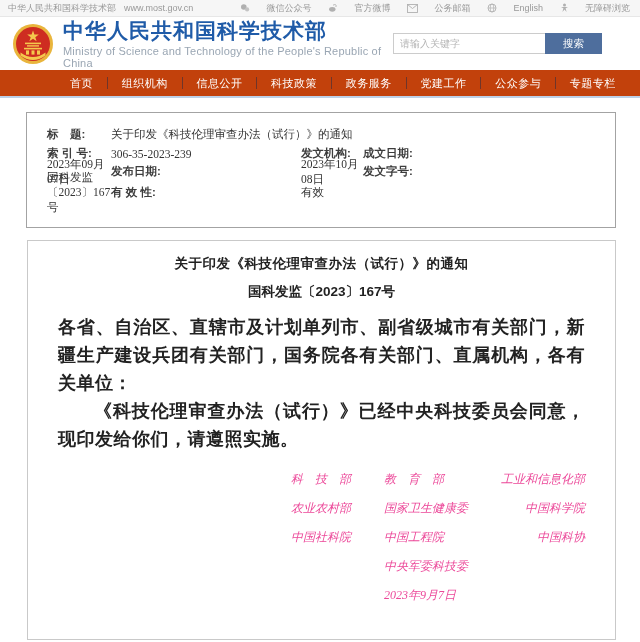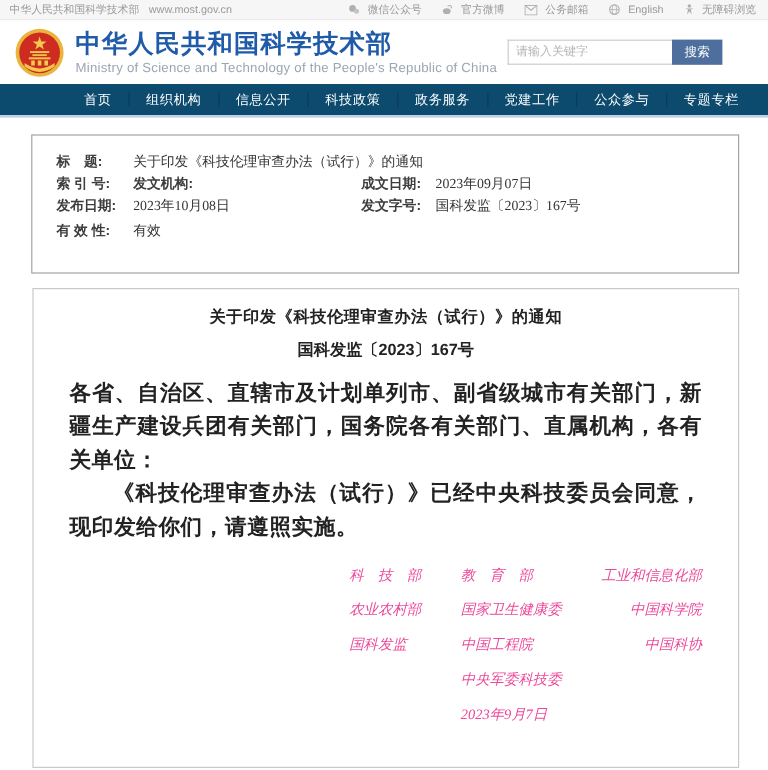--- a/index.html
+++ b/index.html
@@ -5,39 +5,39 @@
   * { margin:0; padding:0; box-sizing:border-box; }
   html,body { width:640px; height:642px; overflow:hidden; background:#fff;
     font-family:"Liberation Sans","DejaVu Sans",sans-serif; }
 
   
   .topbar { height:17px; background:#f6f6f6; border-bottom:1px solid #e7e7e7;
     display:flex; align-items:center; justify-content:space-between;
     padding:0 10px 0 8px; font-size:9px; color:#999; }
   .topbar-left { display:flex; align-items:center; gap:8px; }
   .topbar-right { display:flex; align-items:center; gap:17px; }
-  .toplink { display:flex; align-items:center; gap:6px; color:#999; cursor:pointer; }
+  .toplink { display:flex; align-items:center; gap:16px; color:#999; cursor:pointer; }
   .toplink svg { display:block; }
 
   
   .header { height:53px; display:flex; align-items:center; padding:0 12px 0 12px; background:#fff; }
   .emblem { width:42px; height:42px; margin-right:9px; flex:0 0 auto; }
   .brand { display:flex; flex-direction:column; }
   .brand-cn { font-size:21px; font-weight:bold; color:#1f5ba8; letter-spacing:1px; line-height:24px; }
   .brand-en { font-size:11px; color:#9aa6b3; margin-top:2px; letter-spacing:0.2px; }
   .spacer { flex:1; }
   .search { display:flex; align-items:center; margin-right:26px; }
-  .search input { width:137px; height:21px; border:1px solid #ccc; border-right:none;
+  .search input { width:152px; height:21px; border:1px solid #ccc; border-right:none;
     padding:0 6px; font-size:10px; color:#555; outline:none; }
   .search input::placeholder { color:#b5b5b5; }
-  .search button { width:42px; height:21px; background:#4e6e9d; color:#fff;
+  .search button { width:57px; height:21px; background:#4e6e9d; color:#fff;
     border:none; font-size:10.5px; cursor:pointer; }
 
   
-  .nav { height:26px; background:#0c4a6e; display:flex; align-items:center;
+  .nav { height:26px; background:#c2410c; display:flex; align-items:center;
     justify-content:space-between; padding:0 24px 0 70px; }
   .nav-item { color:#fff; font-size:11px; letter-spacing:0.5px; cursor:pointer; white-space:nowrap; }
   .nav-sep { width:1px; height:12px; background:rgba(10,40,80,0.45); }
   .nav-strip { height:2px; background:#bdd0e7; }
 
   
   .meta-box { margin:14px 24px 0 26px; border:1px solid #a3a3a3; background:#fff;
     padding:9px 14px 24px 20px;
     display:grid; grid-template-columns:64px 190px 62px 1fr;
     grid-template-rows:24px auto 21px 21px; align-items:center;
@@ -162,20 +162,21 @@
   <span class="nav-sep"></span>
   <span class="nav-item">专题专栏</span>
 </div>
 <div class="nav-strip"></div>
 
 <div class="meta-box">
   <span class="meta-label">标　题:</span>
   <span class="meta-value meta-title-value">关于印发《科技伦理审查办法（试行）》的通知</span>
 
   <span class="meta-label">索 引 号:</span>
+  <span class="meta-value">306-35-2023-239</span>
   <span class="meta-label">发文机构:</span>
 
   <span class="meta-label">成文日期:</span>
   <span class="meta-value">2023年09月07日</span>
   <span class="meta-label">发布日期:</span>
   <span class="meta-value">2023年10月08日</span>
 
   <span class="meta-label">发文字号:</span>
   <span class="meta-value">国科发监〔2023〕167号</span>
   <span class="meta-label">有 效 性:</span>
@@ -194,21 +195,21 @@
       <span class="sig-c1">科　技　部</span>
       <span class="sig-c2">教　育　部</span>
       <span class="sig-c3">工业和信息化部</span>
     </div>
     <div class="sig-row">
       <span class="sig-c1">农业农村部</span>
       <span class="sig-c2">国家卫生健康委</span>
       <span class="sig-c3">中国科学院</span>
     </div>
     <div class="sig-row">
-      <span class="sig-c1">国科发监</span>
+      <span class="sig-c1">中国社科院</span>
       <span class="sig-c2">中国工程院</span>
       <span class="sig-c3">中国科协</span>
     </div>
     <div class="sig-row">
       <span class="sig-c1"></span>
       <span class="sig-c2">中央军委科技委</span>
       <span class="sig-c3"></span>
     </div>
     <div class="sig-row">
       <span class="sig-c1"></span>

